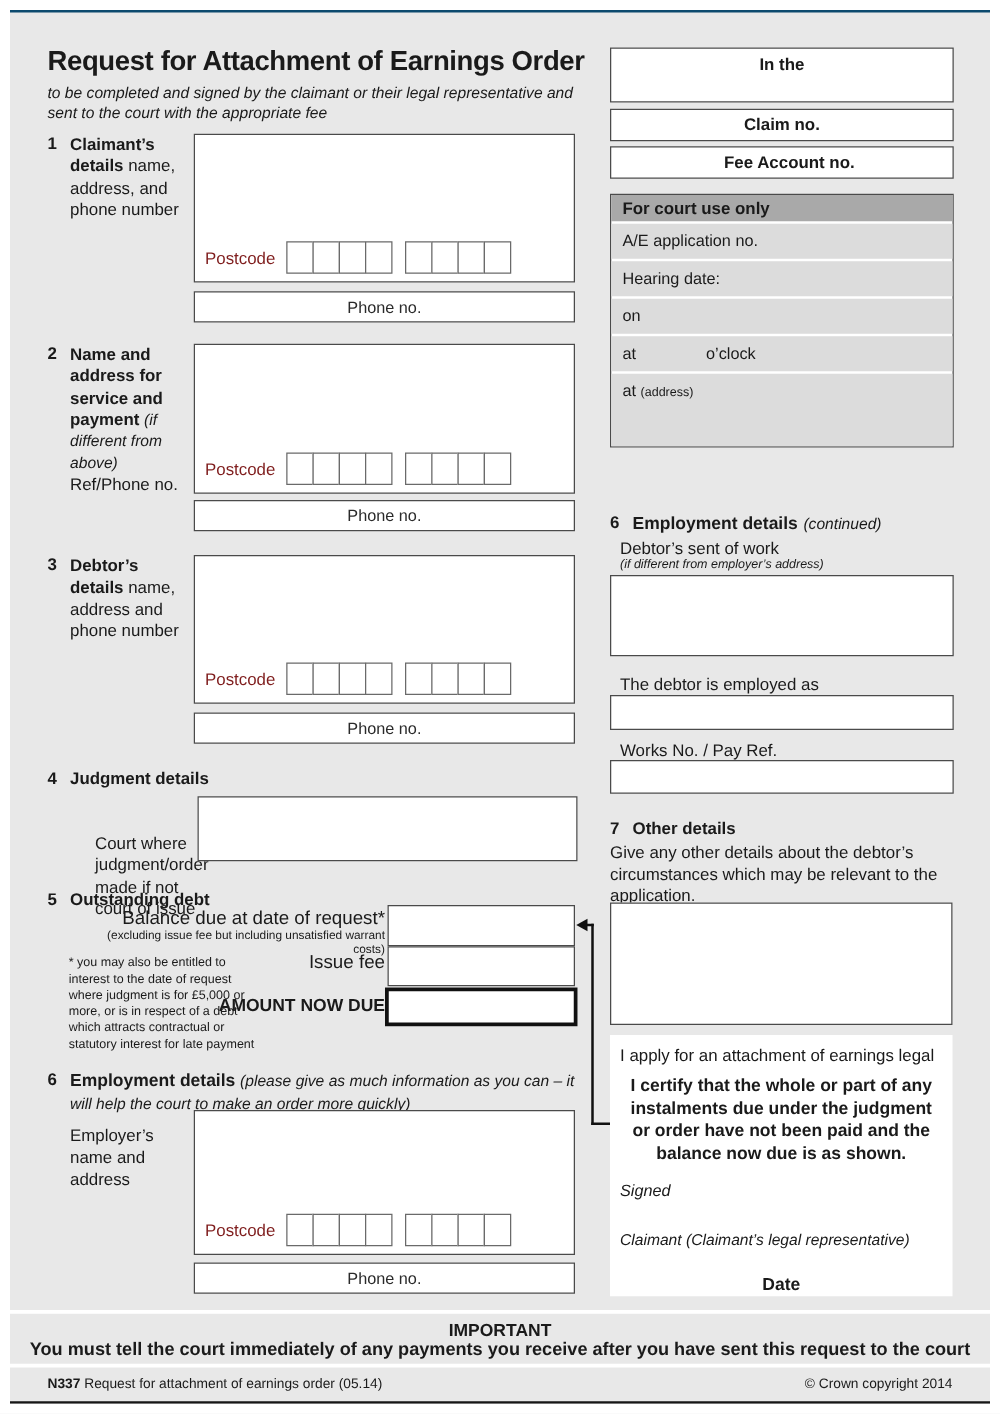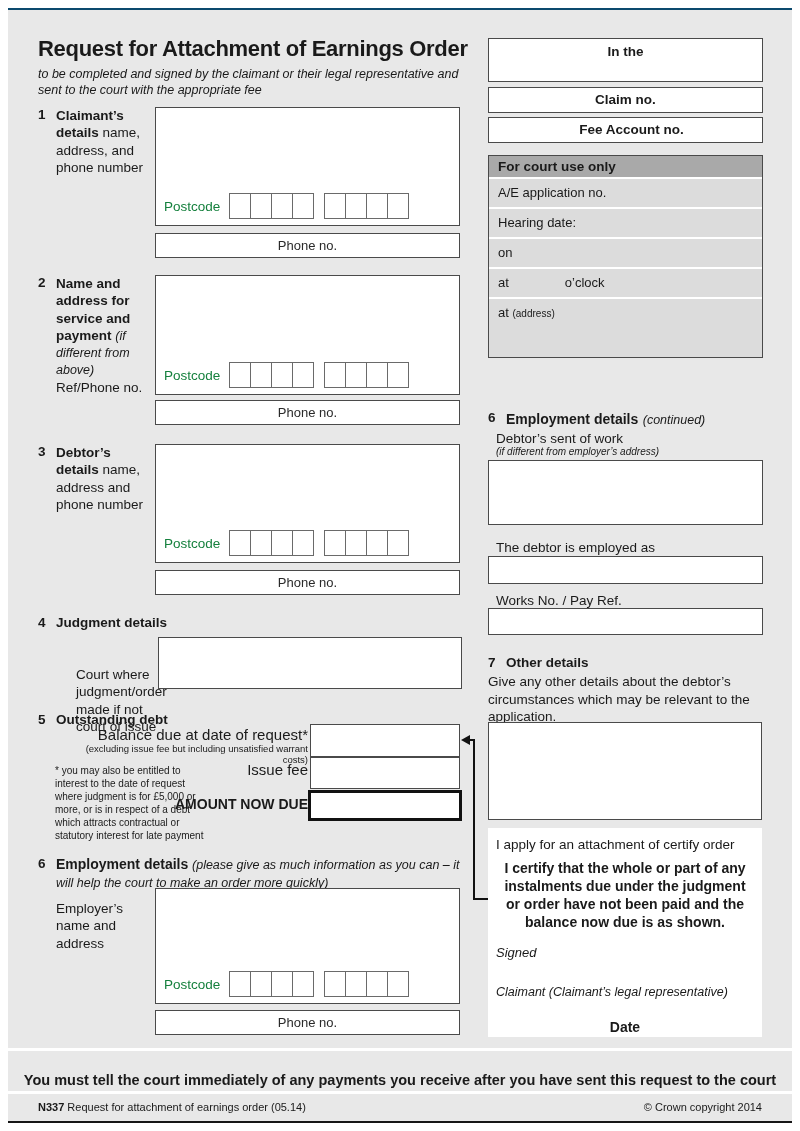--- a/index.html
+++ b/index.html
@@ -14,21 +14,21 @@
   .thick{border:3px solid #111;}
   .num{position:absolute; font-weight:700; font-size:13.5px;}
   .h{font-weight:700; font-size:13.5px;}
   .lbl{position:absolute; font-size:13.5px; line-height:1.28;}
   .b{font-weight:700;text-align:center;}
   .i{font-style:italic;}
   .small{font-size:10px;}
   .inbox-label{font-weight:700; font-size:13.5px; padding:5px 8px;}
   .field-text{font-size:13px; color:#2a2a2a; padding:4px 8px;}
   .pc-row{position:absolute; left:8px; bottom:6px; display:flex; align-items:center;}
-  .pc-label{font-size:13.5px; color:#15803d; margin-right:9px;}
+  .pc-label{font-size:13.5px; color:#7f1d1d; margin-right:9px;}
   .pc-group{display:flex;}
   .pc-cell{width:22px; height:26px; background:#fff; border:1px solid #6a6a6a; margin-left:-1px;}
   .pc-group .pc-cell:first-child{margin-left:0;}
   .pc-gap{width:10px;}
   .cu-row{position:relative; background:#dcdcdc; margin-top:2px; font-size:13px; padding:6px 9px;}
   .white-rule{position:absolute; left:0; width:784px; height:3px; background:#fff;}
   .arrow-seg{position:absolute; background:#111;}
   .arrow-head{position:absolute; width:0; height:0; border-top:5px solid transparent; border-bottom:5px solid transparent; border-right:9px solid #111;}
 </style>
 </head>
@@ -205,28 +205,29 @@
   <div class="box" style="left:480px;top:546px;width:275px;height:28px;"></div>
   <div class="abs" style="left:488px;top:583px;font-size:13.5px;">Works No. / Pay Ref.</div>
   <div class="box" style="left:480px;top:598px;width:275px;height:27px;"></div>
 
   <div class="num" style="left:480px;top:645px;">7</div>
   <div class="abs h" style="left:498px;top:645px;">Other details</div>
   <div class="abs" style="left:480px;top:663px;width:272px;font-size:13.5px;line-height:1.3;">Give any other details about the debtor’s circumstances which may be relevant to the application.</div>
   <div class="box" style="left:480px;top:712px;width:274px;height:98px;"></div>
 
   <div class="abs" style="left:480px;top:818px;width:274px;height:209px;background:#fff;padding:9px 8px;">
-    <div style="font-size:13.5px;margin-bottom:8px;">I apply for an attachment of certify order</div>
+    <div style="font-size:13.5px;margin-bottom:8px;">I apply for an attachment of earnings legal</div>
     <div class="b" style="font-size:14px;line-height:1.28;margin-bottom:13px;">I certify that the whole or part of any instalments due under the judgment or order have not been paid and the balance now due is as shown.</div>
     <div class="i" style="font-size:13px;margin-bottom:25px;">Signed</div>
     <div class="i" style="font-size:12.5px;margin-bottom:20px;">Claimant (Claimant’s legal representative)</div>
     <div class="b" style="font-size:14px;">Date</div>
   </div>
 
   <div class="white-rule" style="top:1038px;"></div>
+  <div class="abs b" style="left:0;top:1046px;width:784px;text-align:center;font-size:14px;">IMPORTANT</div>
   <div class="abs b" style="left:0;top:1062px;width:784px;text-align:center;font-size:14.5px;">You must tell the court immediately of any payments you receive after you have sent this request to the court</div>
   <div class="white-rule" style="top:1081px;"></div>
   <div class="abs" style="left:30px;top:1091px;font-size:11px;">
     <span class="b">N337</span>
     <span>Request for attachment of earnings order (05.14)</span>
   </div>
   <div class="abs" style="left:454px;top:1091px;width:300px;text-align:right;font-size:11px;">© Crown copyright 2014</div>
 
 </div>
 

